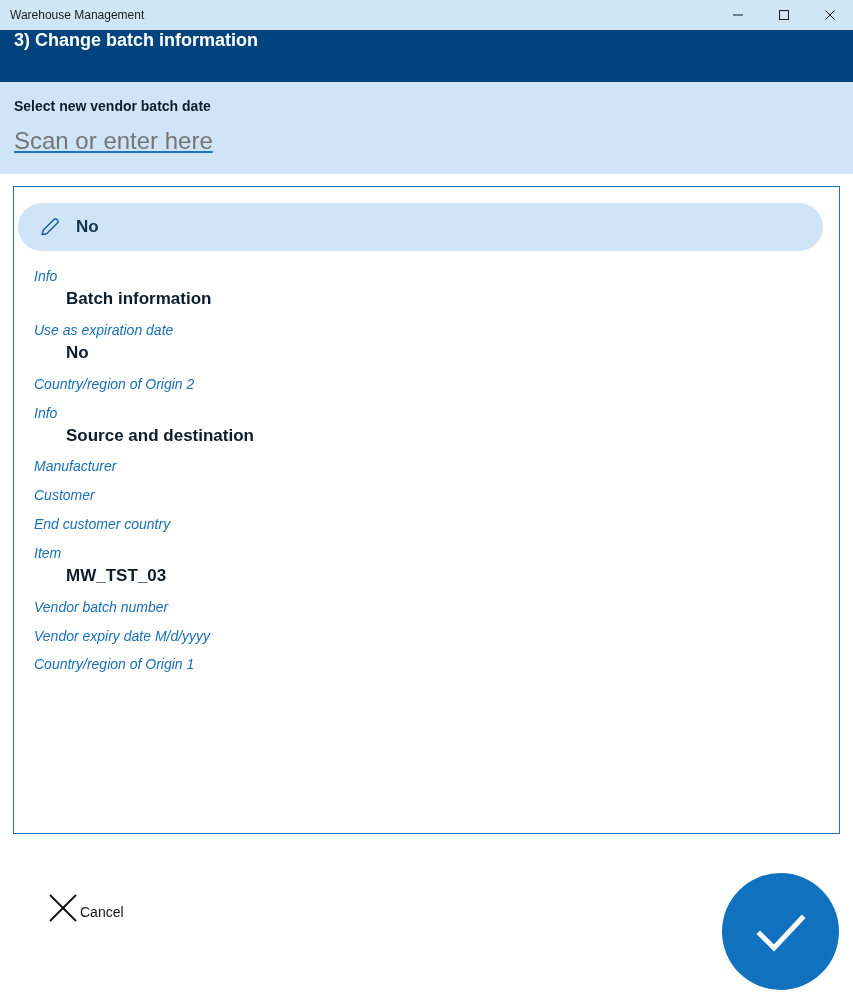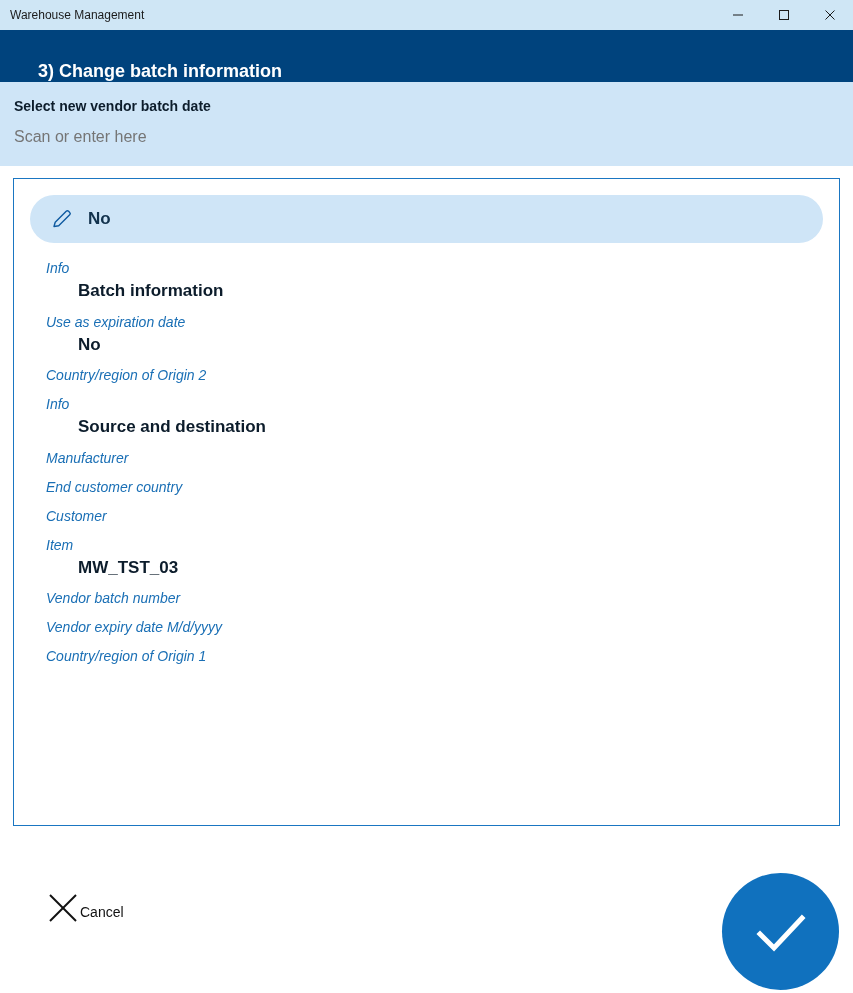--- a/index.html
+++ b/index.html
@@ -50,23 +50,22 @@
     justify-content: center;
     color: #1b1b1b;
   }
   .win-btn svg { display: block; }
 
   
   .step-header {
     background: #00437d;
     height: 52px;
     display: flex;
-    align-items: flex-end;
-    flex: 0 0 auto;
-    padding-left: 24px;
+    align-items: flex-start;
+    flex: 0 0 auto;
   }
   .step-header-text {
     color: #ffffff;
     font-size: 18px;
     font-weight: bold;
     padding-left: 14px;
   }
 
   
   .prompt {
@@ -74,47 +73,48 @@
     padding: 16px 14px 20px 14px;
     flex: 0 0 auto;
   }
   .prompt-label {
     font-size: 14px;
     font-weight: bold;
     color: #0c1c2b;
     margin-bottom: 14px;
   }
   .prompt-input {
-    font-size: 16px;
+    font-size: 24px;
     color: #1a76c2;
     font-weight: normal;
     line-height: 1.1;
     background: transparent;
     border: none;
     outline: none;
     padding: 0;
     width: 100%;
     font-family: "Liberation Sans", sans-serif;
+    text-decoration: underline;
   }
 
   
   .card-wrap {
     padding: 12px 13px 0 13px;
     flex: 1 1 auto;
     display: flex;
     flex-direction: column;
     min-height: 0;
   }
   .card {
     border: 1px solid #1a76c2;
     background: #ffffff;
     flex: 0 0 auto;
     height: 648px;
     box-sizing: border-box;
-    padding: 16px 16px 0 16px;
+    padding: 16px 16px 0 4px;
     overflow: hidden;
   }
 
   .edit-pill {
     background: #cfe5f7;
     border-radius: 26px;
     height: 48px;
     display: flex;
     align-items: center;
     padding: 0 20px;
@@ -270,26 +270,26 @@
           <div class="field-label">Info</div>
           <div class="field-value">Source and destination</div>
         </div>
 
         <div class="field no-value">
           <div class="field-label">Manufacturer</div>
 
         </div>
 
         <div class="field no-value">
+          <div class="field-label">Customer</div>
+
+        </div>
+
+        <div class="field no-value">
           <div class="field-label">End customer country</div>
-
-        </div>
-
-        <div class="field no-value">
-          <div class="field-label">Customer</div>
 
         </div>
 
         <div class="field">
           <div class="field-label">Item</div>
           <div class="field-value">MW_TST_03</div>
         </div>
 
 
         <div class="field no-value">

